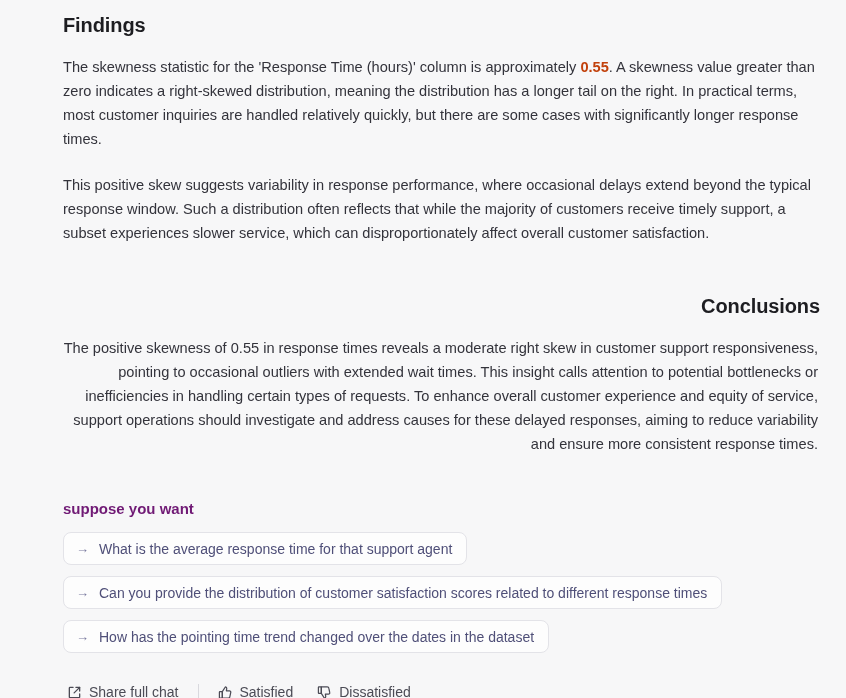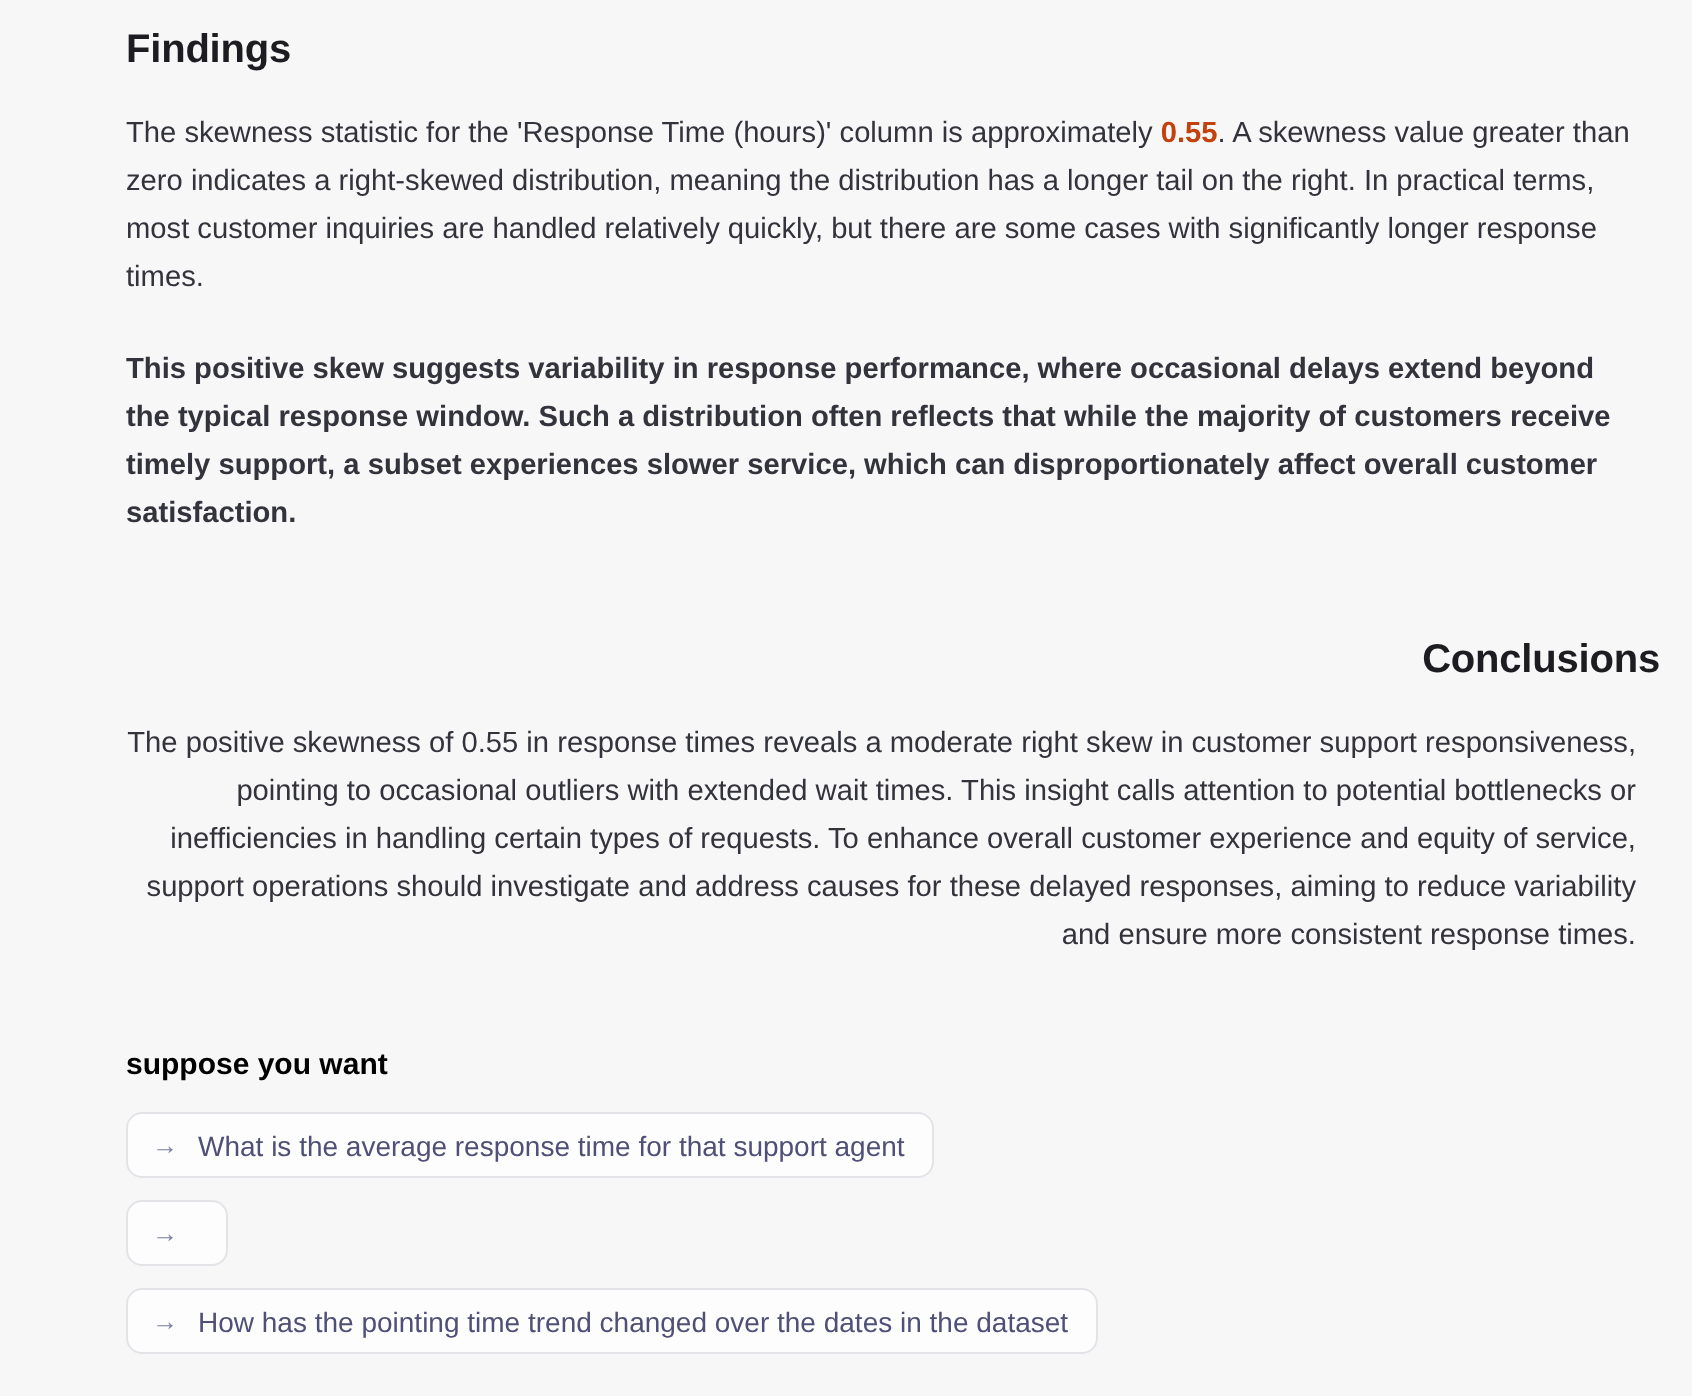--- a/index.html
+++ b/index.html
@@ -11,54 +11,53 @@
     height: 698px;
     background: #f7f7f8;
     font-family: "Liberation Sans", sans-serif;
     color: #32323a;
     overflow: hidden;
   }
   .page {
     width: 846px;
     height: 698px;
     box-sizing: border-box;
-    padding: 0 16px 0 63px;
+    padding: 0 26px 0 63px;
     background: #f7f7f8;
   }
   h2.section-title {
     font-size: 20px;
     font-weight: bold;
     color: #1d1d21;
     margin: 0;
     padding-top: 14px;
     letter-spacing: -0.1px;
   }
   p.para {
     font-size: 14.6px;
     line-height: 24px;
     color: #33333b;
     margin: 18px 0 0 0;
     max-width: 755px;
   }
   p.para.second {
     margin-top: 22px;
-    font-weight: bold;
   }
   .bold-inline {
     font-weight: bold;
     color: #c2410c;
   }
   .conclusions-block {
     margin-top: 36px;
     text-align: right;
   }
   .suggest-title {
     font-size: 15px;
     font-weight: bold;
-    color: #000000;
+    color: #701a75;
     margin: 44px 0 0 0;
   }
   .suggestions {
     margin-top: 15px;
   }
   .suggest-chip {
     display: inline-flex;
     align-items: center;
     box-sizing: border-box;
     height: 33px;
@@ -123,20 +122,21 @@
   <div class="suggestions">
     <div class="suggest-row">
       <div class="suggest-chip">
         <span class="arrow">→</span>
         <span>What is the average response time for that support agent</span>
       </div>
     </div>
     <div class="suggest-row">
       <div class="suggest-chip">
         <span class="arrow">→</span>
+        <span>Can you provide the distribution of customer satisfaction scores related to different response times</span>
       </div>
     </div>
     <div class="suggest-row">
       <div class="suggest-chip">
         <span class="arrow">→</span>
         <span>How has the pointing time trend changed over the dates in the dataset</span>
       </div>
     </div>
   </div>
 

